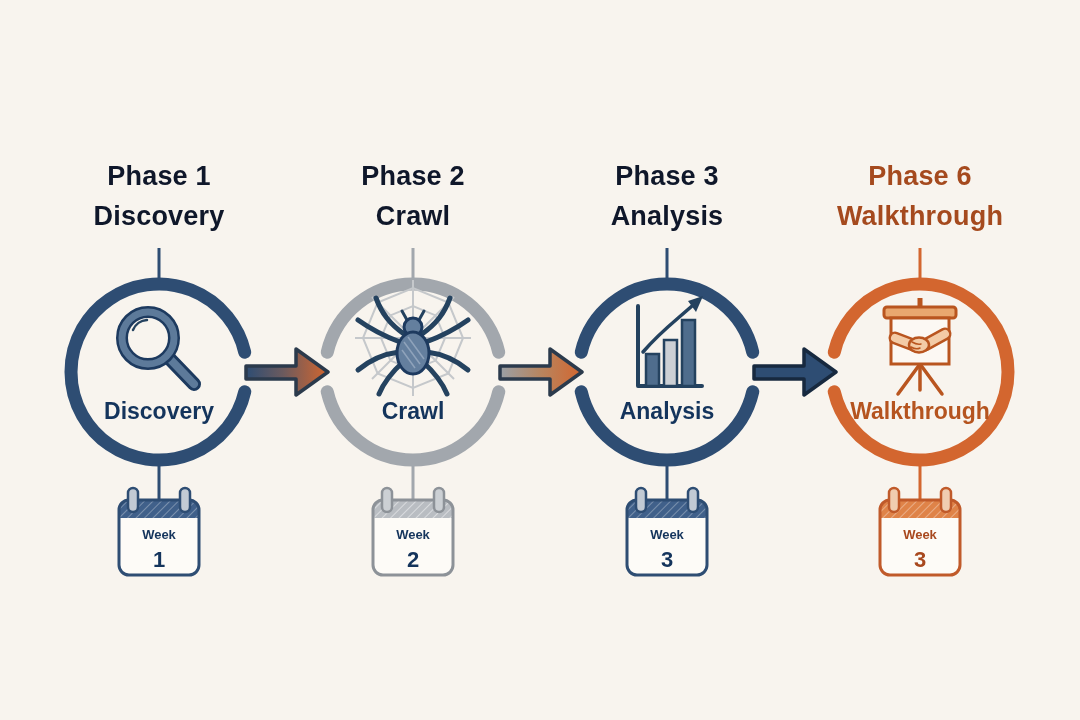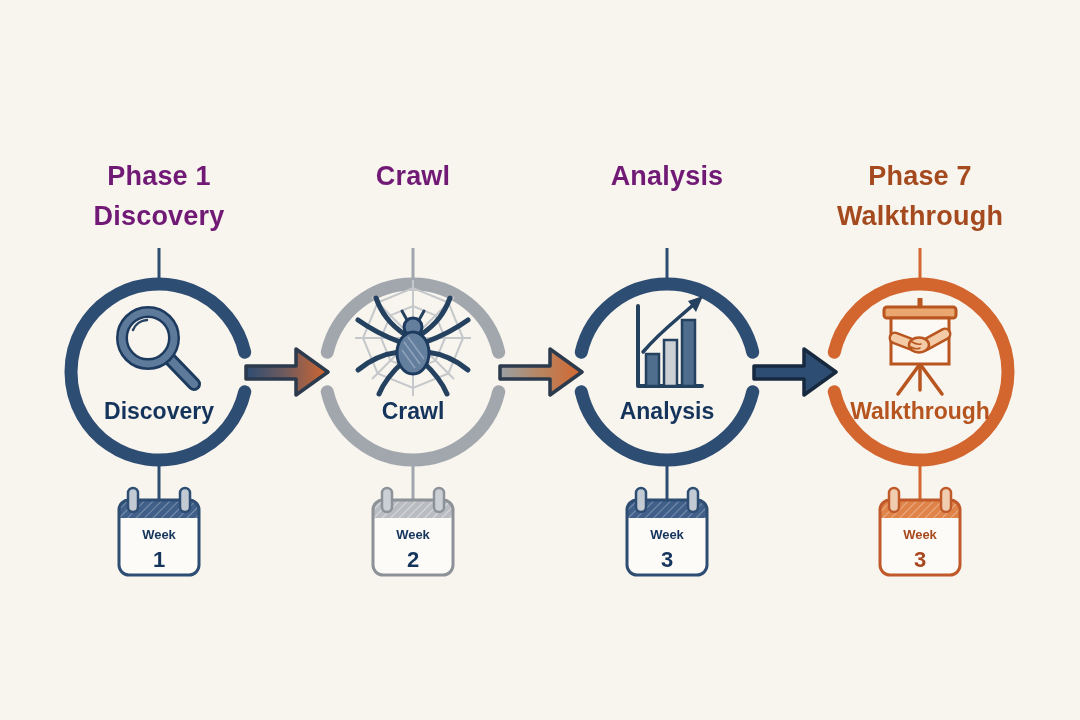--- a/index.html
+++ b/index.html
@@ -1,20 +1,20 @@
 <!DOCTYPE html>
 <html><head>
 <meta charset="utf-8">
 <style>
   html,body{margin:0;padding:0;}
   body{font-family:"Liberation Sans", sans-serif;}
   .stage{position:relative;width:1080px;height:720px;background:#f8f4ee;overflow:hidden;}
   .stage svg{position:absolute;left:0;top:0;z-index:1;}
   .txt{position:absolute;z-index:2;text-align:center;font-weight:bold;}
-  .phase-title{top:156px;width:260px;font-size:27px;line-height:40px;color:#701a75;letter-spacing:.2px;}
+  .phase-title{top:156px;width:260px;font-size:27px;line-height:40px;color:#0f172a;letter-spacing:.2px;}
   .phase-title.rust{color:#a54a1e;}
   .circle-label{top:398px;width:190px;font-size:23px;color:#14345c;}
   .circle-label.orange{color:#b5541f;}
   .week-label{top:523px;width:90px;color:#14345c;}
   .week-label.rust{color:#a8481e;}
   .week-label .w{font-size:13px;line-height:24px;}
   .week-label .n{font-size:22px;line-height:26px;}
 </style>
 </head>
 <body>
@@ -184,27 +184,29 @@
     <rect x="889" y="488" width="10" height="24" rx="5" fill="#f0cdb0" stroke="#c05a2a" stroke-width="2.5"></rect>
     <rect x="941" y="488" width="10" height="24" rx="5" fill="#f0cdb0" stroke="#c05a2a" stroke-width="2.5"></rect>
   </g>
 </svg>
 
   <div class="txt phase-title" style="left:29px;">
       <div>Phase 1</div>
       <div>Discovery</div>
     </div>
   <div class="txt phase-title" style="left:283px;">
+      <div>Phase 2</div>
       <div>Crawl</div>
     </div>
   <div class="txt phase-title" style="left:537px;">
+      <div>Phase 3</div>
       <div>Analysis</div>
     </div>
   <div class="txt phase-title rust" style="left:790px;">
-      <div>Phase 7</div>
+      <div>Phase 6</div>
       <div>Walkthrough</div>
     </div>
 
   <div class="txt circle-label" style="left:64px;">Discovery</div>
   <div class="txt circle-label" style="left:318px;">Crawl</div>
   <div class="txt circle-label" style="left:572px;">Analysis</div>
   <div class="txt circle-label orange" style="left:825px;">Walkthrough</div>
 
   <div class="txt week-label" style="left:114px;">
       <div class="w">Week</div>

